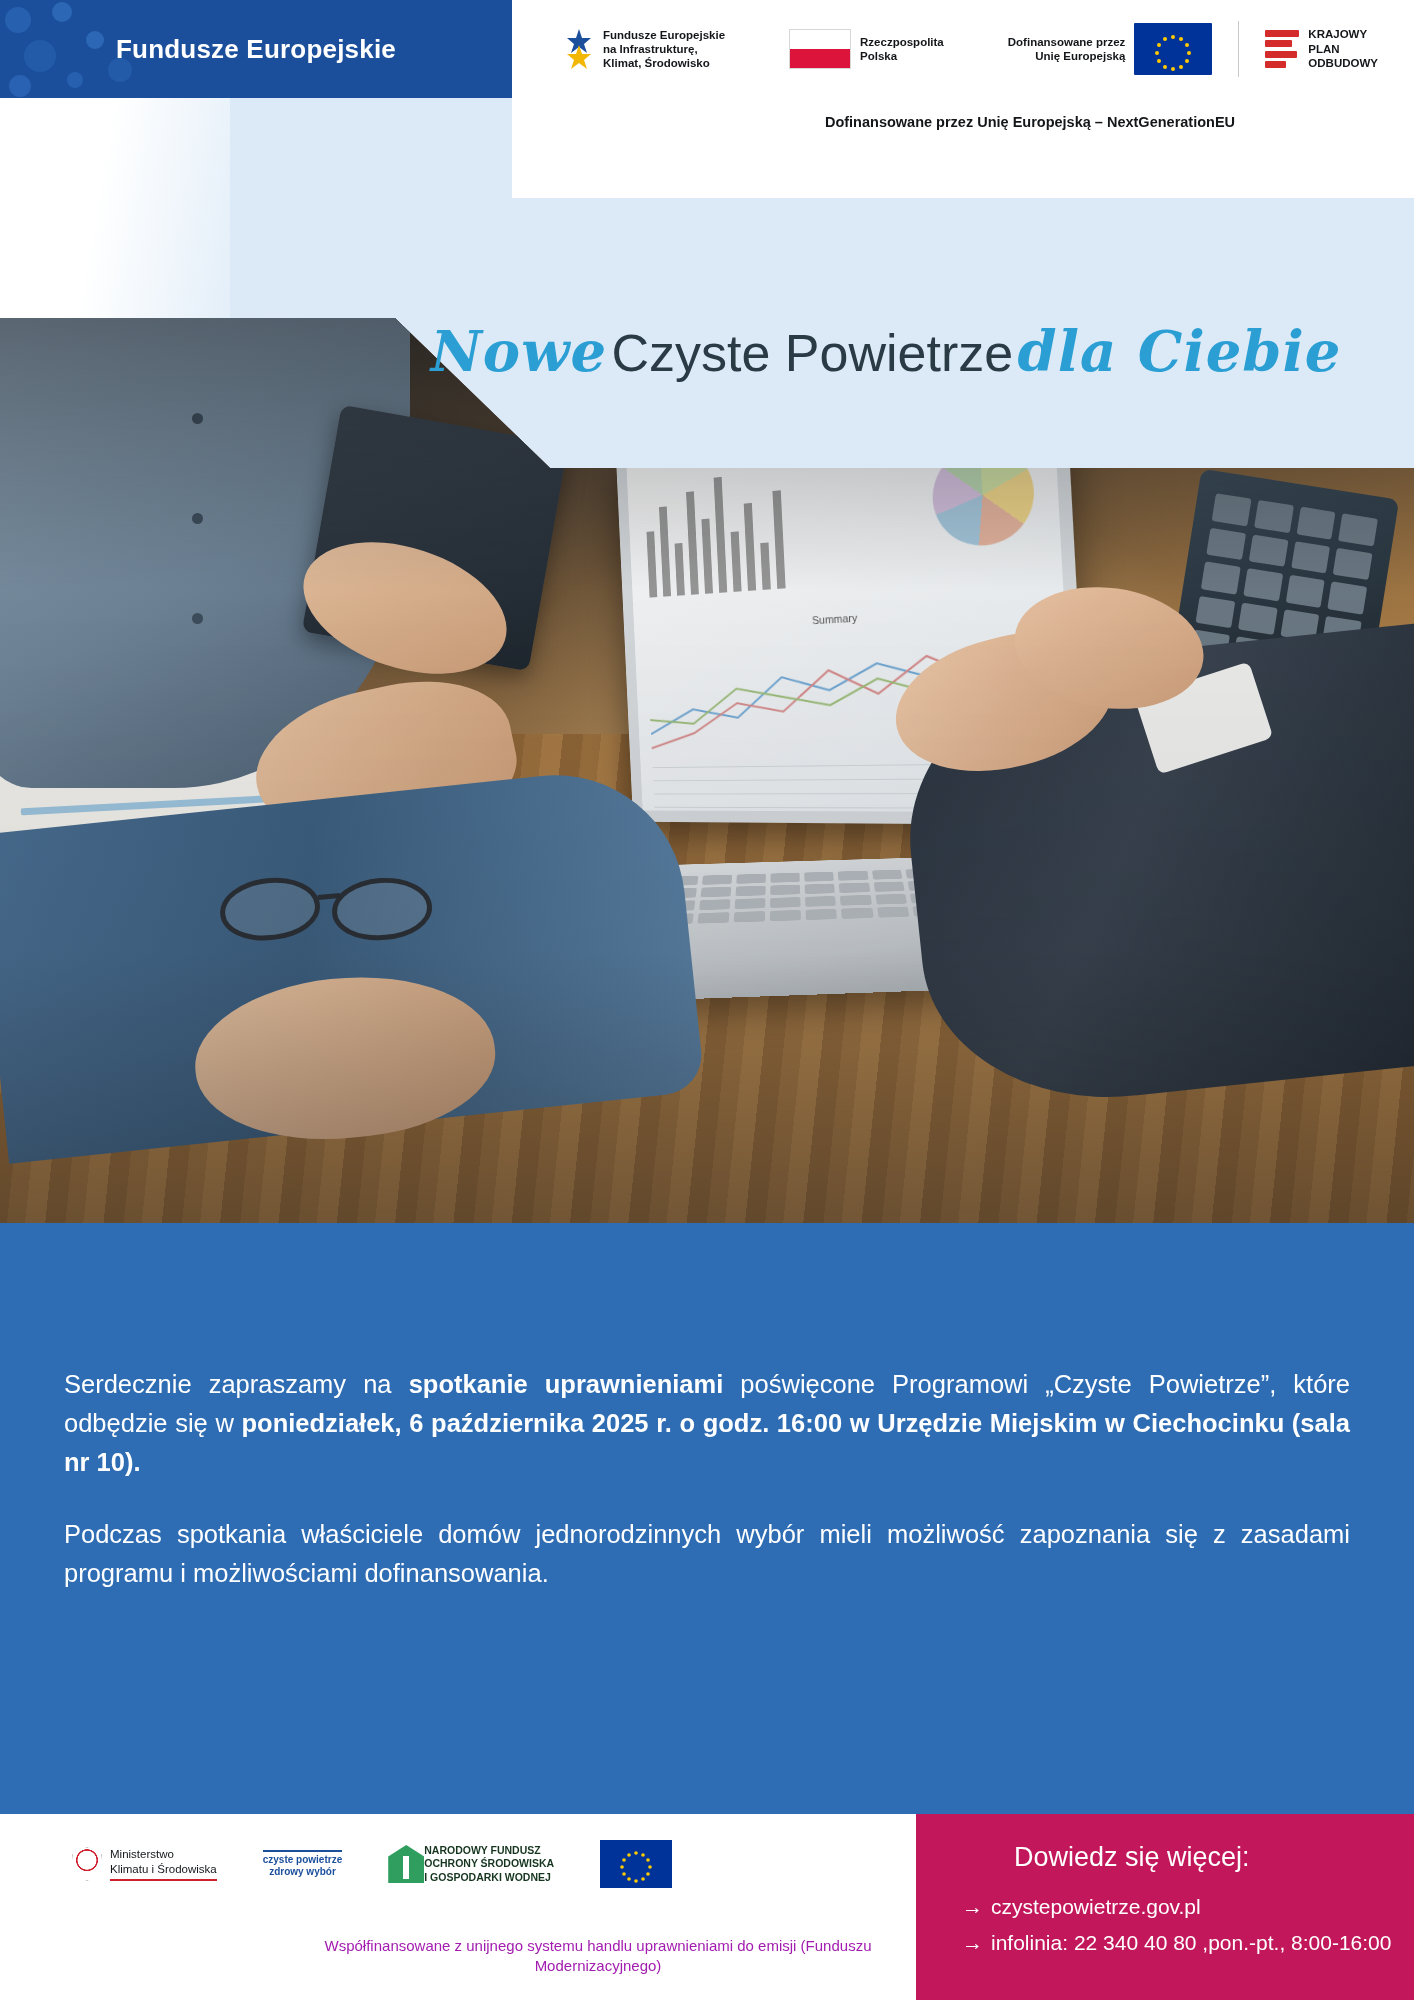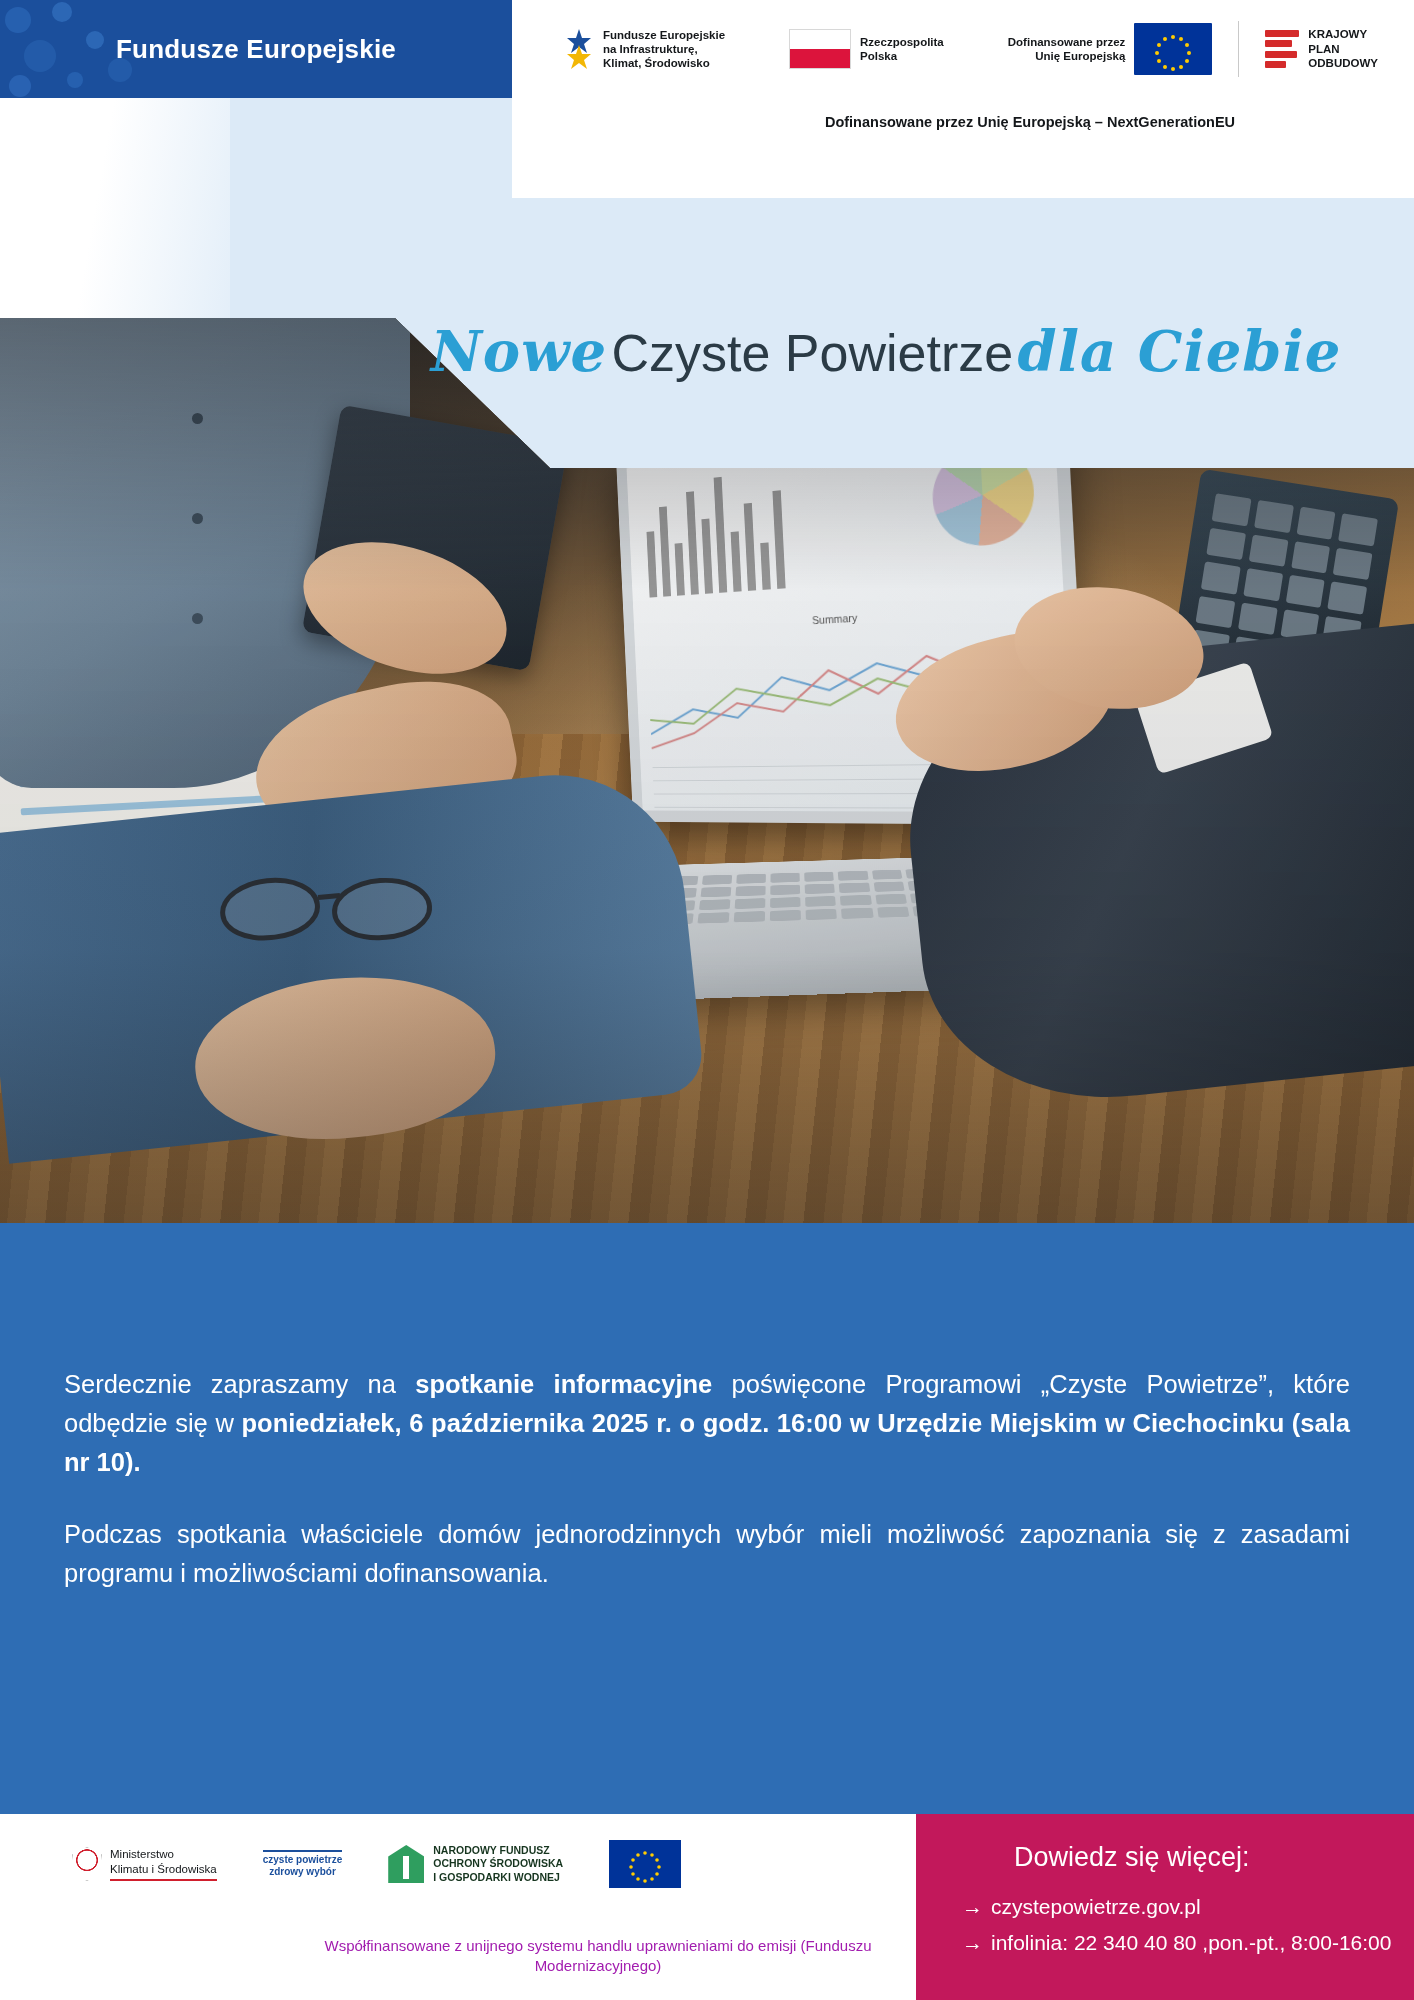--- a/index.html
+++ b/index.html
@@ -354,21 +354,21 @@
     border: 1px solid #bbb;
   }
   .mk-text { font-size: 11.5px; line-height: 1.25; color: #14171a; border-bottom: 2px solid #d01f2d; padding-bottom: 3px; }
   .cp-logo { text-align: center; }
   .cp-house {
     width: 56px; height: 26px; margin: 0 auto 3px;
     background: #1b4f9c;
     clip-path: polygon(0 42%, 50% 0, 100% 42%, 100% 100%, 0 100%);
   }
   .cp-text { font-size: 10px; font-weight: bold; color: #1b4f9c; line-height: 1.2; border-top: 2px solid #1b4f9c; padding-top: 2px; }
-  .nf-logo { display: flex; align-items: center; gap: 9px; }
+  .nf-logo { display: flex; align-items: center; }
   .nf-mark { width: 36px; height: 38px; background: #2f9e5f; clip-path: polygon(50% 0,100% 30%,100% 100%,0 100%,0 30%); position: relative; }
   .nf-mark::after { content:""; position:absolute; left: 42%; top: 30%; width: 16%; height: 60%; background:#fff; }
   .nf-text { font-size: 10.5px; font-weight: bold; line-height: 1.25; color: #16351f; }
   .eu-flag-sm { width: 72px; height: 48px; background: #003399; position: relative; }
   .footer-note {
     position: absolute;
     left: 300px; top: 122px;
     width: 560px;
     text-align: center;
     font-size: 15px;
@@ -636,21 +636,21 @@
 ODBUDOWY</div>
       </div>
     </div>
   </div>
 
   <div class="funding-line">Dofinansowane przez Unię Europejską – NextGenerationEU</div>
 
   <div class="bluepanel">
     <div class="txt">
       <p>
-        <span>Serdecznie zapraszamy na </span><b>spotkanie informacyjne</b><span> poświęcone Programowi „Czyste Powietrze”, które odbędzie się w </span><b>poniedziałek, 6 października 2025 r. o godz. 16:00 w Urzędzie Miejskim w Ciechocinku (sala nr 10).</b>
+        <span>Serdecznie zapraszamy na </span><b>spotkanie uprawnieniami</b><span> poświęcone Programowi „Czyste Powietrze”, które odbędzie się w </span><b>poniedziałek, 6 października 2025 r. o godz. 16:00 w Urzędzie Miejskim w Ciechocinku (sala nr 10).</b>
       </p>
       <p>Podczas spotkania właściciele domów jednorodzinnych wybór mieli możliwość zapoznania się z zasadami programu i możliwościami dofinansowania.</p>
     </div>
   </div>
 
   <div class="footer">
     <div class="footer-left">
       <div class="footer-logos">
         <div class="mk-logo">
           <span class="eagle"></span>

